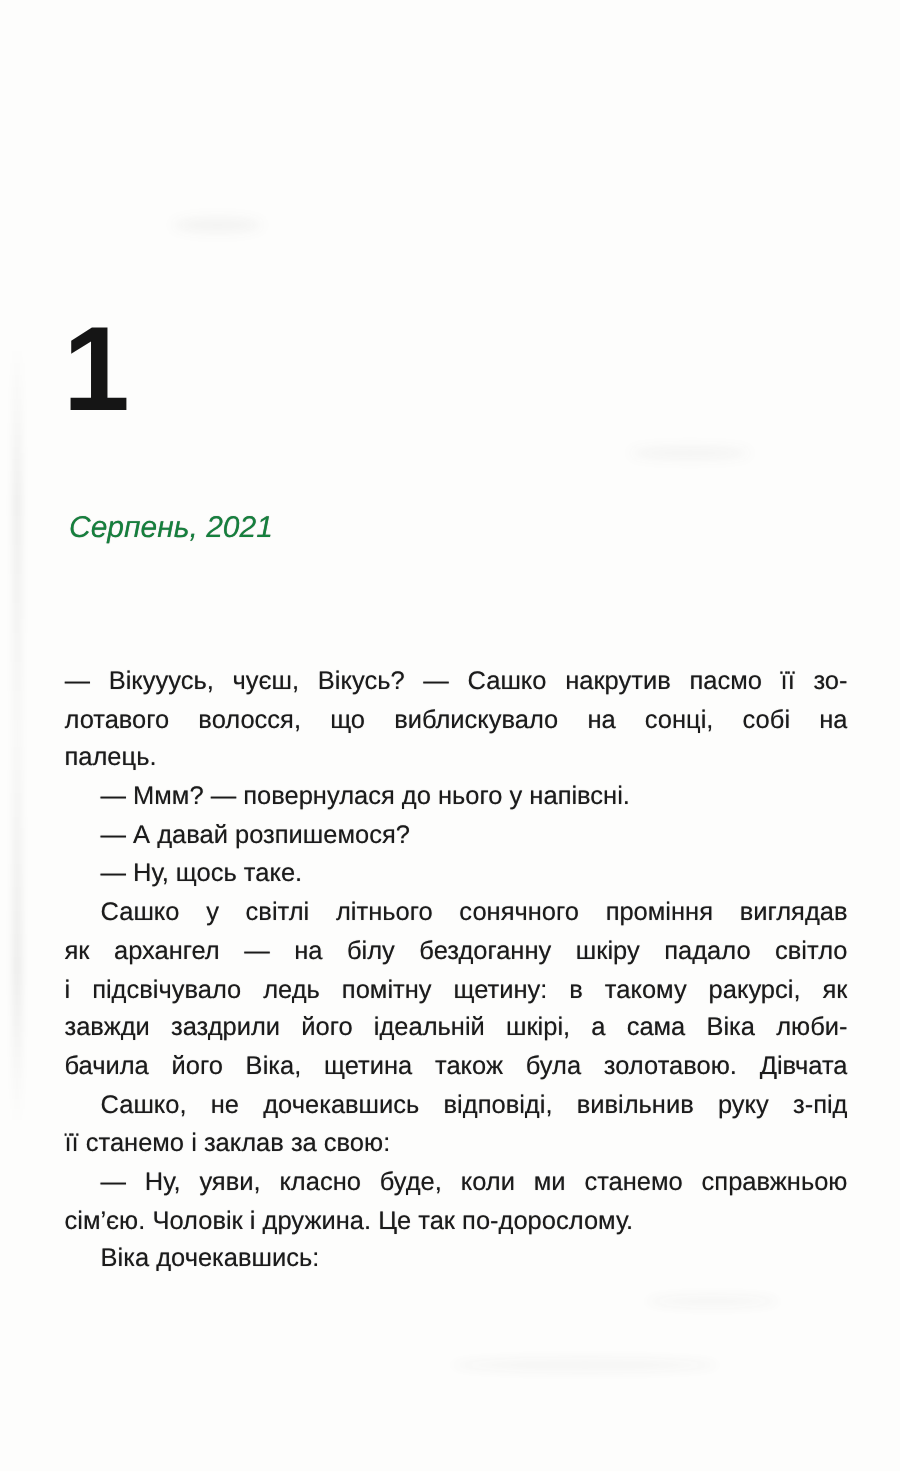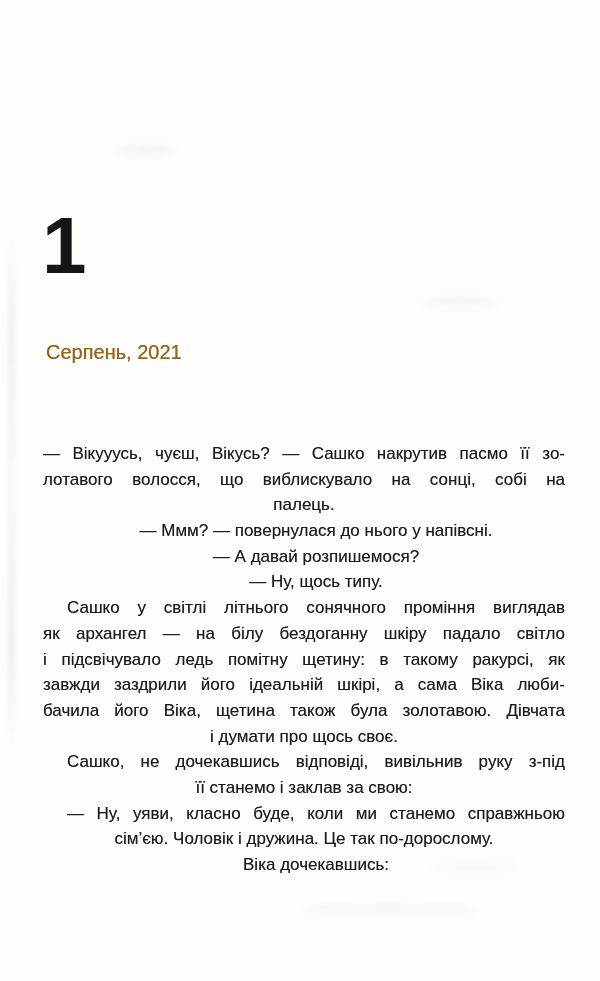--- a/index.html
+++ b/index.html
@@ -48,37 +48,38 @@
     line-height: 1;
     font-weight: 700;
     color: #151515;
     letter-spacing: -2px;
   }
   .date-line {
     position: absolute;
     left: 46px;
     top: 341px;
     font-size: 20px;
-    color: #a16207;
+    font-style: italic;
+    color: #15803d;
     text-shadow: 0 0 0.5px rgba(30,30,30,0.55);
   }
   .body-text {
     position: absolute;
     left: 43px;
     top: 441px;
     width: 522px;
     font-size: 17px;
     color: #1b1b1b;
     text-shadow: 0 0 0.5px rgba(27,27,27,0.6);
   }
   .text-line {
     height: 25.7px;
     line-height: 25.7px;
     overflow: hidden;
-    text-align: center;
+    text-align: left;
     white-space: nowrap;
   }
   .text-line.justify {
     white-space: normal;
     text-align: justify;
     text-align-last: justify;
   }
   .text-line.indent {
     padding-left: 24px;
   }
@@ -96,26 +97,25 @@
   <div class="chapter-number">1</div>
 
   <div class="date-line">Серпень, 2021</div>
 
   <div class="body-text">
       <div class="text-line justify">— Вікууусь, чуєш, Вікусь? — Сашко накрутив пасмо її зо-</div>
       <div class="text-line justify">лотавого волосся, що виблискувало на сонці, собі на</div>
       <div class="text-line">палець.</div>
       <div class="text-line indent">— Ммм? — повернулася до нього у напівсні.</div>
       <div class="text-line indent">— А давай розпишемося?</div>
-      <div class="text-line indent">— Ну, щось типу.</div>
+      <div class="text-line indent">— Ну, щось таке.</div>
       <div class="text-line justify indent">Сашко у світлі літнього сонячного проміння виглядав</div>
       <div class="text-line justify">як архангел — на білу бездоганну шкіру падало світло</div>
       <div class="text-line justify">і підсвічувало ледь помітну щетину: в такому ракурсі, як</div>
       <div class="text-line justify">завжди заздрили його ідеальній шкірі, а сама Віка люби-</div>
       <div class="text-line justify">бачила його Віка, щетина також була золотавою. Дівчата</div>
-      <div class="text-line">і думати про щось своє.</div>
       <div class="text-line justify indent">Сашко, не дочекавшись відповіді, вивільнив руку з-під</div>
       <div class="text-line">її станемо і заклав за свою:</div>
       <div class="text-line justify indent">— Ну, уяви, класно буде, коли ми станемо справжньою</div>
       <div class="text-line">сім’єю. Чоловік і дружина. Це так по-дорослому.</div>
       <div class="text-line indent">Віка дочекавшись:</div>
     </div>
 </div>
 
 </body></html>

